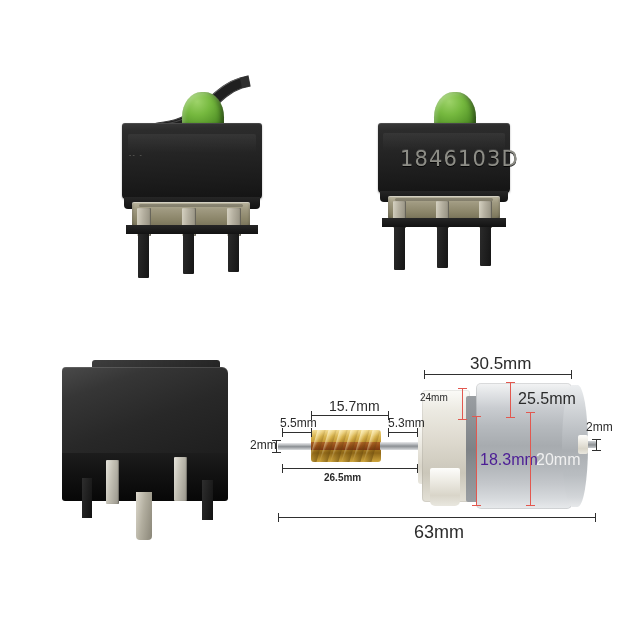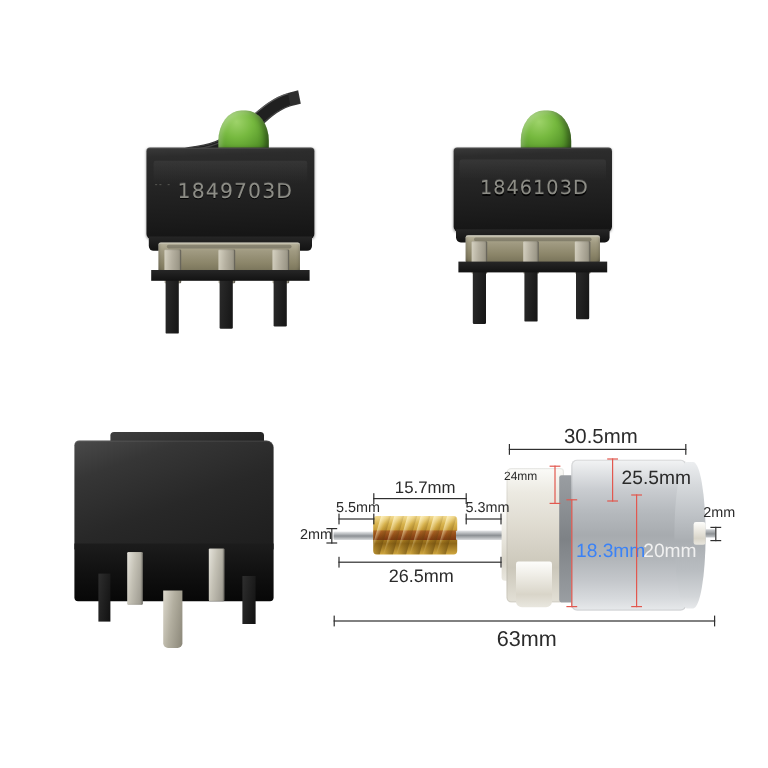--- a/index.html
+++ b/index.html
@@ -259,21 +259,20 @@
                C112,30 104,38 94,48 C80,62 66,70 50,72
                C36,74 28,78 26,88 Z" fill="#202020" stroke="#3d3d3d" stroke-width="1.2"></path>
       <path d="M122,16 L130,14 L132,24 L124,26 Z" fill="#2e2e2e"></path>
       <path d="M14,84 C16,72 29,64 46,62 C63,60 73,54 87,42" fill="none" stroke="#6b6b6b" stroke-width="1" opacity=".55"></path>
       <path d="M86,40 C98,30 108,20 122,16" fill="none" stroke="#7a7a7a" stroke-width="1" opacity=".5"></path>
     </svg>
 
     <div class="sw-cap" style="left:64px; top:30px; width:42px; height:36px;"></div>
 
     <div class="sw-body" style="left:4px; top:61px; width:140px; height:76px;">
-      <span class="sw-code" style="left:26px; top:27px; font-size:17px;">1849703D</span>
       <span class="sw-tiny-mark" style="left:7px; top:28px;">-- -</span>
     </div>
 
     <div class="sw-shoulder" style="left:6px; top:135px; width:136px; height:12px; border-radius:0 0 4px 4px;"></div>
 
     <div class="sw-contactbar" style="left:14px; top:140px; width:118px; height:28px;"></div>
 
     <div class="sw-terminal" style="left:19px; top:146px; width:14px; height:28px;"></div>
     <div class="sw-terminal" style="left:64px; top:146px; width:14px; height:28px;"></div>
     <div class="sw-terminal" style="left:109px; top:146px; width:14px; height:28px;"></div>
@@ -283,21 +282,21 @@
     <div class="sw-leg" style="left:110px; top:170px; width:11px; height:40px;"></div>
 
     <div class="sw-shoulder" style="left:8px; top:163px; width:132px; height:9px;"></div>
   </div>
 
   <div class="switch" style="left:378px; top:90px; width:140px; height:192px;">
 
     <div class="sw-cap" style="left:56px; top:2px; width:42px; height:36px;"></div>
 
     <div class="sw-body" style="left:0px; top:33px; width:132px; height:70px;">
-      <span class="sw-code" style="left:22px; top:24px; font-size:16px;">1846103D</span>
+      <span class="sw-code" style="left:22px; top:24px; font-size:21px;">1846103D</span>
     </div>
 
     <div class="sw-shoulder" style="left:2px; top:101px; width:128px; height:11px; border-radius:0 0 4px 4px;"></div>
 
     <div class="sw-contactbar" style="left:10px; top:106px; width:112px; height:26px;"></div>
 
     <div class="sw-terminal" style="left:15px; top:111px; width:13px; height:27px;"></div>
     <div class="sw-terminal" style="left:58px; top:111px; width:13px; height:27px;"></div>
     <div class="sw-terminal" style="left:101px; top:111px; width:13px; height:27px;"></div>
 
@@ -358,38 +357,38 @@
     <div class="dim-h" style="left:41px; top:65px; width:78px;"></div>
     <div class="dim-label" style="left:59px; top:48px; font-size:14px;">15.7mm</div>
 
     <div class="dim-h" style="left:12px; top:82px; width:30px;"></div>
     <div class="dim-label" style="left:10px; top:66px; font-size:12px;">5.5mm</div>
 
     <div class="dim-h" style="left:118px; top:82px; width:30px;"></div>
     <div class="dim-label" style="left:118px; top:66px; font-size:12px;">5.3mm</div>
 
     <div class="dim-h" style="left:12px; top:118px; width:136px;"></div>
-    <div class="dim-label" style="left:54px; top:122px; font-size:15px;">26.5mm</div>
+    <div class="dim-label" style="left:54px; top:122px; font-size:10px;font-weight:bold;">26.5mm</div>
 
     <div class="dim-h" style="left:8px; top:167px; width:318px;"></div>
     <div class="dim-label" style="left:144px; top:172px; font-size:18px;">63mm</div>
 
     <div class="dim-v dark" style="left:6px; top:90px; height:13px;"></div>
     <div class="dim-label" style="left:-20px; top:88px; font-size:12px;">2mm</div>
 
     <div class="dim-v dark" style="left:326px; top:89px; height:12px;"></div>
     <div class="dim-label" style="left:316px; top:70px; font-size:12px;">2mm</div>
 
     <div class="dim-v" style="left:192px; top:38px; height:32px;"></div>
     <div class="dim-label" style="left:150px; top:42px; font-size:10px;">24mm</div>
 
     <div class="dim-v" style="left:240px; top:32px; height:36px;"></div>
     <div class="dim-label" style="left:248px; top:40px; font-size:16px;">25.5mm</div>
 
     <div class="dim-v" style="left:206px; top:66px; height:90px;"></div>
-    <div class="dim-label dim-label" style="left:210px; top:101px; font-size:16px; color:#3b82f6;">18.3mm</div>
+    <div class="dim-label dim-label" style="left:210px; top:101px; font-size:16px; color:#4c1d95;">18.3mm</div>
 
     <div class="dim-v" style="left:260px; top:62px; height:94px;"></div>
     <div class="dim-label" style="left:266px; top:101px; font-size:16px; color:#f0f0f0;">20mm</div>
 
   </div>
 
 </div>
 
 </body></html>

